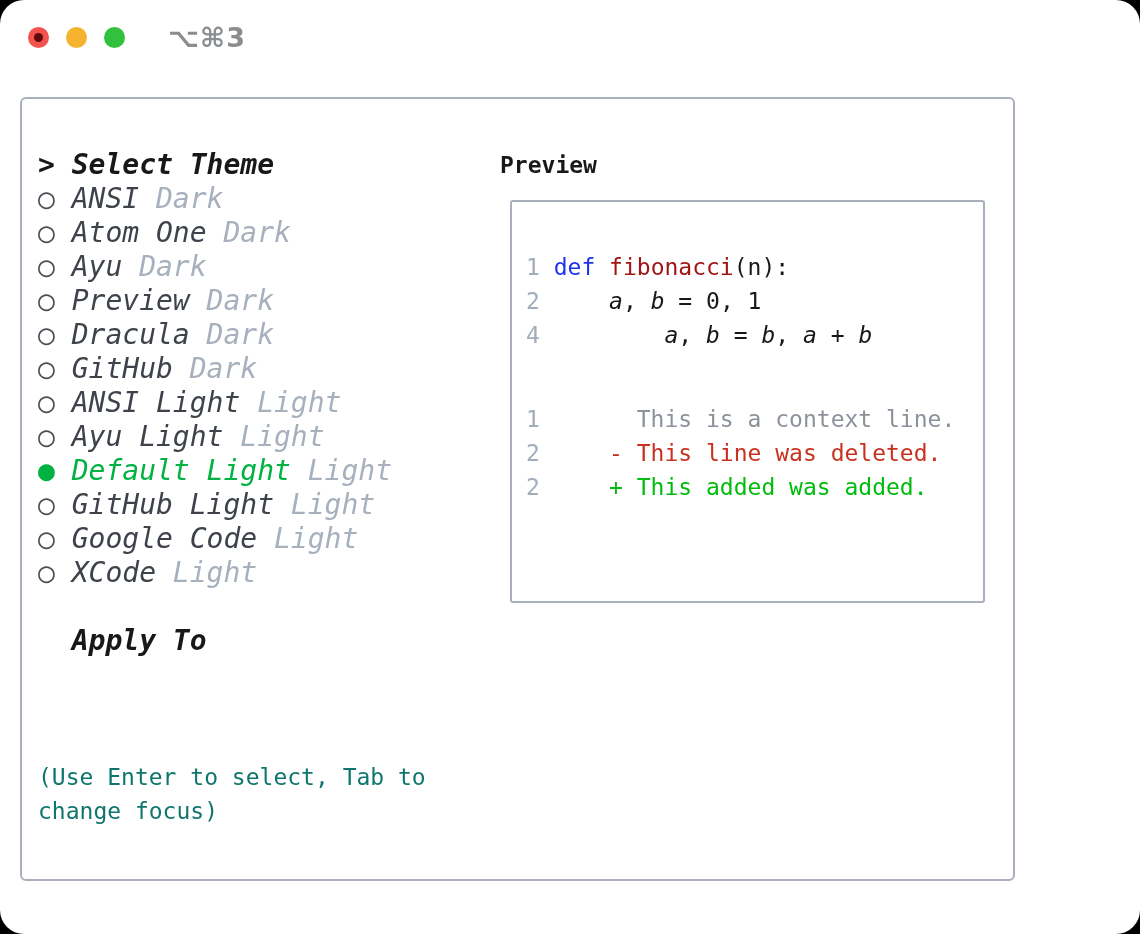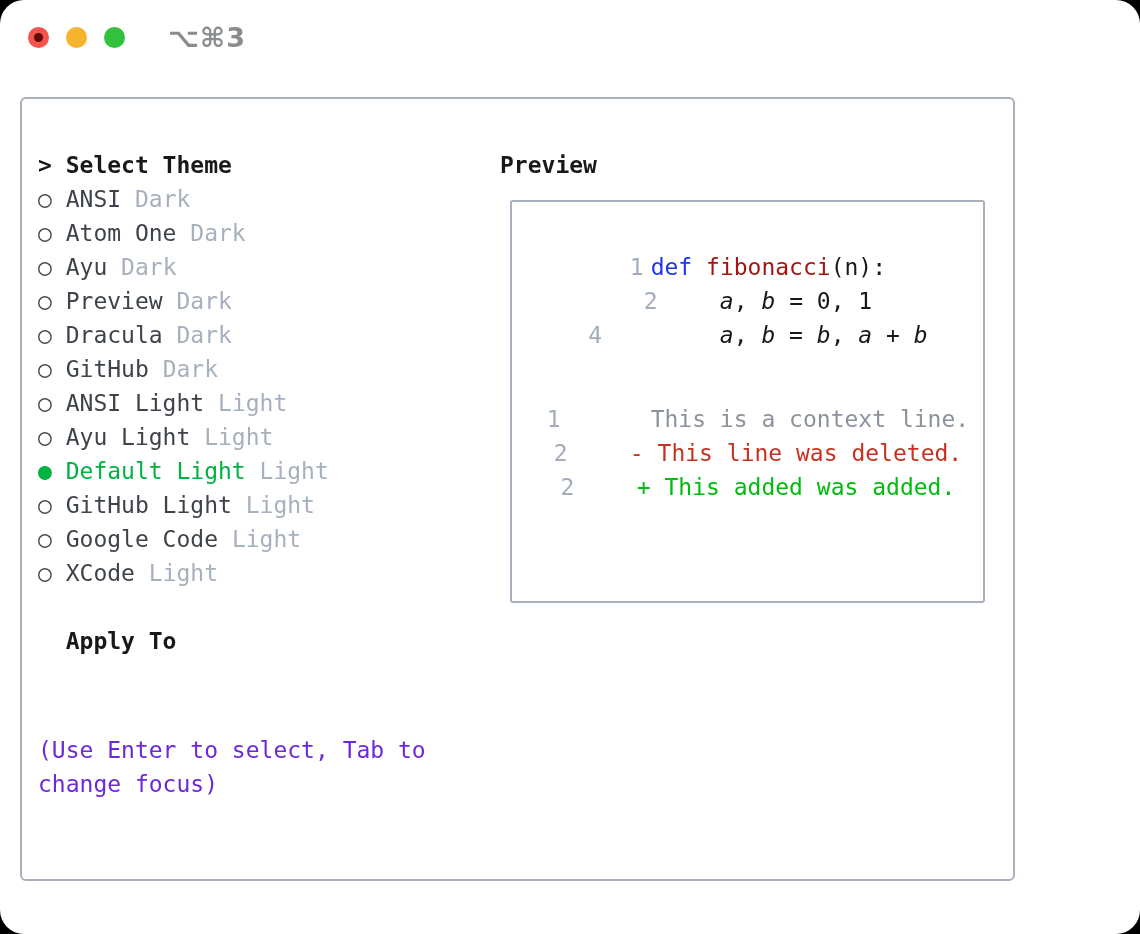--- a/index.html
+++ b/index.html
@@ -17,43 +17,43 @@
   .light.green{left:104px;background:#32c13c;}
   .win-title{
     position:absolute;left:168px;top:22px;font-family:"DejaVu Sans",sans-serif;
     font-size:27px;font-weight:bold;color:#8a8d90;letter-spacing:1px;
   }
   
   .panel{
     position:absolute;left:20px;top:97px;width:995px;height:784px;
     border:2px solid #a9b0bc;border-radius:6px;box-sizing:border-box;
   }
-  .row{height:34px;line-height:34px;font-size:23px;color:#3e434b;white-space:nowrap;}
+  .row{height:34px;line-height:34px;font-size:28px;color:#3e434b;white-space:nowrap;font-style:italic;}
   .bullet{display:inline-block;width:2ch;color:#4b5058;}
   .row.header{font-weight:bold;color:#17181a;}
   .row.header .bullet{color:#17181a;}
   .variant{color:#a7b0bd;}
   .row.selected .bullet,.row.selected .name{color:#00b241;}
   .theme-list{position:absolute;left:16px;top:49px;}
   .apply-section{position:absolute;left:16px;top:525px;}
   .help{
-    position:absolute;left:16px;top:634px;width:430px;
-    font-size:23px;line-height:34px;color:#6d28d9;
+    position:absolute;left:16px;top:661px;width:430px;
+    font-size:23px;line-height:34px;color:#0f766e;
   }
   
   .preview-label{
     position:absolute;left:478px;top:49px;height:34px;line-height:34px;
     font-size:23px;font-weight:bold;color:#17181a;
   }
   .preview-box{
     position:absolute;left:488px;top:101px;width:475px;height:403px;
     border:2px solid #a9b0bc;border-radius:3px;box-sizing:border-box;
     padding:48px 0 0 14px;overflow:hidden;
   }
-  .pline{height:34px;line-height:34px;font-size:23px;white-space:pre;color:#17181a;text-align:center;}
+  .pline{height:34px;line-height:34px;font-size:23px;white-space:pre;color:#17181a;}
   .ln{display:inline-block;width:2ch;color:#a3adba;}
   .diff-block{margin-top:50px;}
   .seg-keyword{color:#1e33f2;}
   .seg-function{color:#a31515;}
   .seg-variable{font-style:italic;color:#17181a;}
   .seg-plain{color:#17181a;}
   .seg-context{color:#8c929b;}
   .seg-deleted{color:#c9311f;}
   .seg-added{color:#00bc0c;}
 </style>

